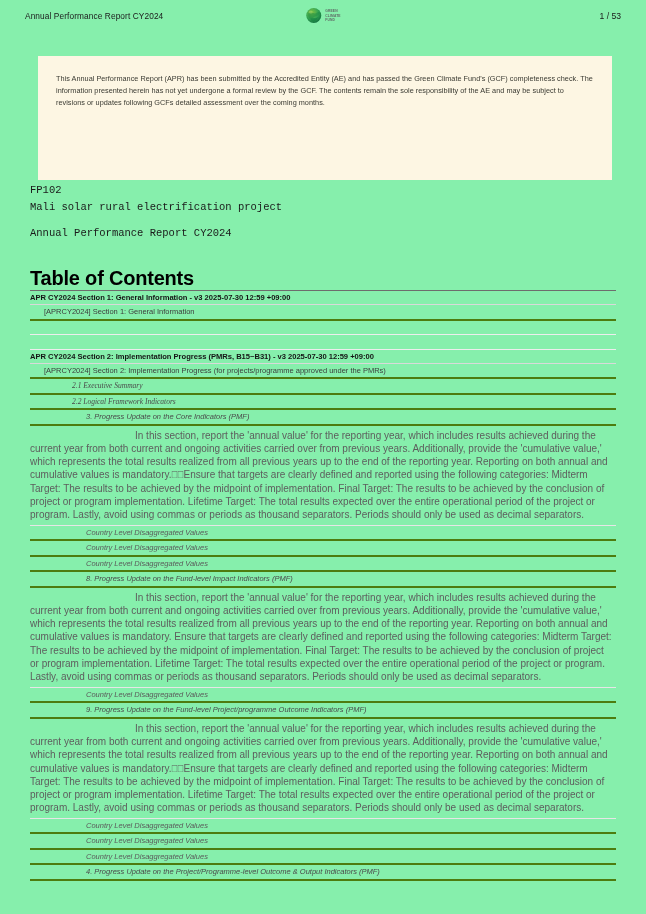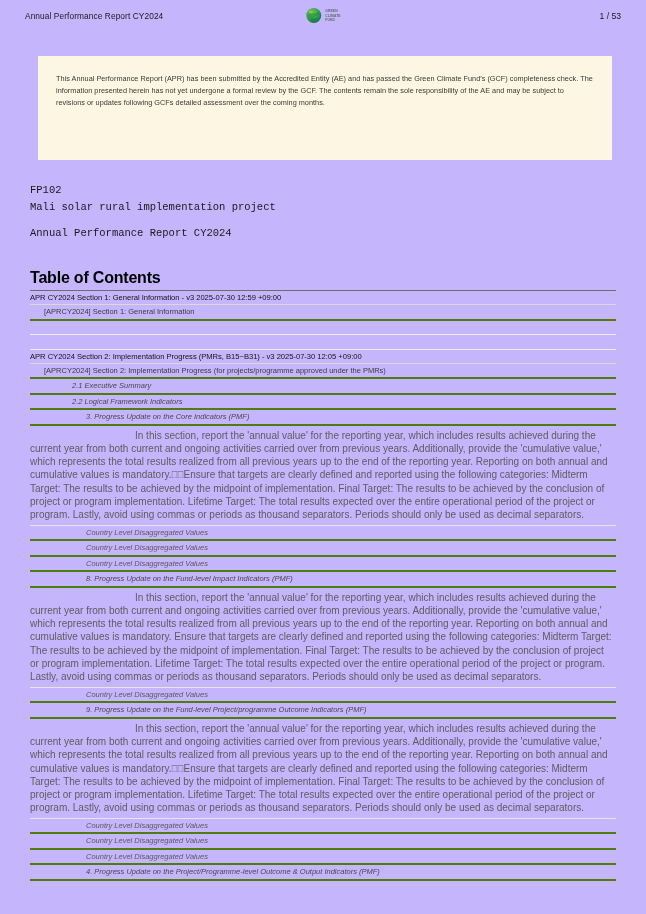--- a/index.html
+++ b/index.html
@@ -10,21 +10,21 @@
     background: #ffffff;
     font-family: "Liberation Sans", sans-serif;
     color: #1a1a1a;
     overflow: hidden;
   }
 
   .page {
     position: relative;
     width: 646px;
     height: 914px;
-    background: #c4b5fd;
+    background: #86efac;
   }
 
   
   .page-header {
     position: absolute;
     top: 10px;
     left: 0;
     width: 646px;
     height: 24px;
     display: flex;
@@ -75,21 +75,21 @@
     line-height: 12px;
     white-space: nowrap;
   }
 
   
   .notice-box {
     position: absolute;
     left: 38px;
     top: 56px;
     width: 574px;
-    height: 104px;
+    height: 124px;
     background: #fdf6e3;
     padding: 17px 18px 0 18px;
   }
 
   .notice-text {
     font-size: 7.3px;
     line-height: 12.2px;
     color: #3a3a32;
     text-align: left;
     letter-spacing: 0.02px;
@@ -123,21 +123,21 @@
 
   
   .toc {
     position: absolute;
     left: 30px;
     top: 268px;
     width: 586px;
   }
 
   .toc-heading {
-    font-size: 16px;
+    font-size: 20px;
     font-weight: bold;
     color: #000000;
     line-height: 20px;
     letter-spacing: -0.2px;
     padding-bottom: 2px;
   }
 
   .toc-heading-rule {
     height: 1px;
     background: #6d6d6d;
@@ -171,40 +171,41 @@
   }
 
   .toc-label {
     display: block;
     width: 100%;
   }
 
   
   .lv-section {
     font-size: 7.6px;
-    font-weight: normal;
+    font-weight: bold;
     color: #141414;
     line-height: 13px;
     padding-left: 0px;
     letter-spacing: -0.02px;
   }
 
   .lv-1 {
     font-size: 7.5px;
     color: #3c3c3c;
     line-height: 13.5px;
     padding-left: 14px;
   }
 
   .lv-2 {
     font-size: 7.5px;
     font-style: italic;
     color: #4a4a4a;
     line-height: 13.5px;
     padding-left: 42px;
+    font-family: Liberation Serif, serif;
   }
 
   .lv-3 {
     font-size: 7.5px;
     font-style: italic;
     color: #4a4a4a;
     line-height: 13.5px;
     padding-left: 56px;
   }
 
@@ -257,42 +258,42 @@
 
     <div class="header-pageno">1 / 53</div>
   </div>
 
   <div class="notice-box">
     <div class="notice-text">This Annual Performance Report (APR) has been submitted by the Accredited Entity (AE) and has passed the Green Climate Fund's (GCF) completeness check. The information presented herein has not yet undergone a formal review by the GCF. The contents remain the sole responsibility of the AE and may be subject to revisions or updates following GCFs detailed assessment over the coming months.</div>
   </div>
 
   <div class="title-block">
     <div class="doc-code">FP102</div>
-    <div class="doc-name">Mali solar rural implementation project</div>
+    <div class="doc-name">Mali solar rural electrification project</div>
     <div class="doc-report">Annual Performance Report CY2024</div>
   </div>
 
   <div class="toc">
     <div class="toc-heading">Table of Contents</div>
     <div class="toc-heading-rule"></div>
     <div id="toc-rows">
         <div class="toc-row section-head">
           <span class="toc-label lv-section">APR CY2024 Section 1: General Information - v3 2025-07-30 12:59 +09:00</span>
         </div>
         <div class="toc-row">
           <span class="toc-label lv-1">[APRCY2024] Section 1: General Information</span>
         </div>
         <div class="toc-row spacer">
           <span class="toc-label lv-1">&nbsp;</span>
         </div>
         <div class="toc-row spacer">
           <span class="toc-label lv-1">&nbsp;</span>
         </div>
         <div class="toc-row section-head">
-          <span class="toc-label lv-section">APR CY2024 Section 2: Implementation Progress (PMRs, B15~B31) - v3 2025-07-30 12:05 +09:00</span>
+          <span class="toc-label lv-section">APR CY2024 Section 2: Implementation Progress (PMRs, B15~B31) - v3 2025-07-30 12:59 +09:00</span>
         </div>
         <div class="toc-row">
           <span class="toc-label lv-1">[APRCY2024] Section 2: Implementation Progress (for projects/programme approved under the PMRs)</span>
         </div>
         <div class="toc-row">
           <span class="toc-label lv-2">2.1 Executive Summary</span>
         </div>
         <div class="toc-row">
           <span class="toc-label lv-2">2.2 Logical Framework Indicators</span>
         </div>

